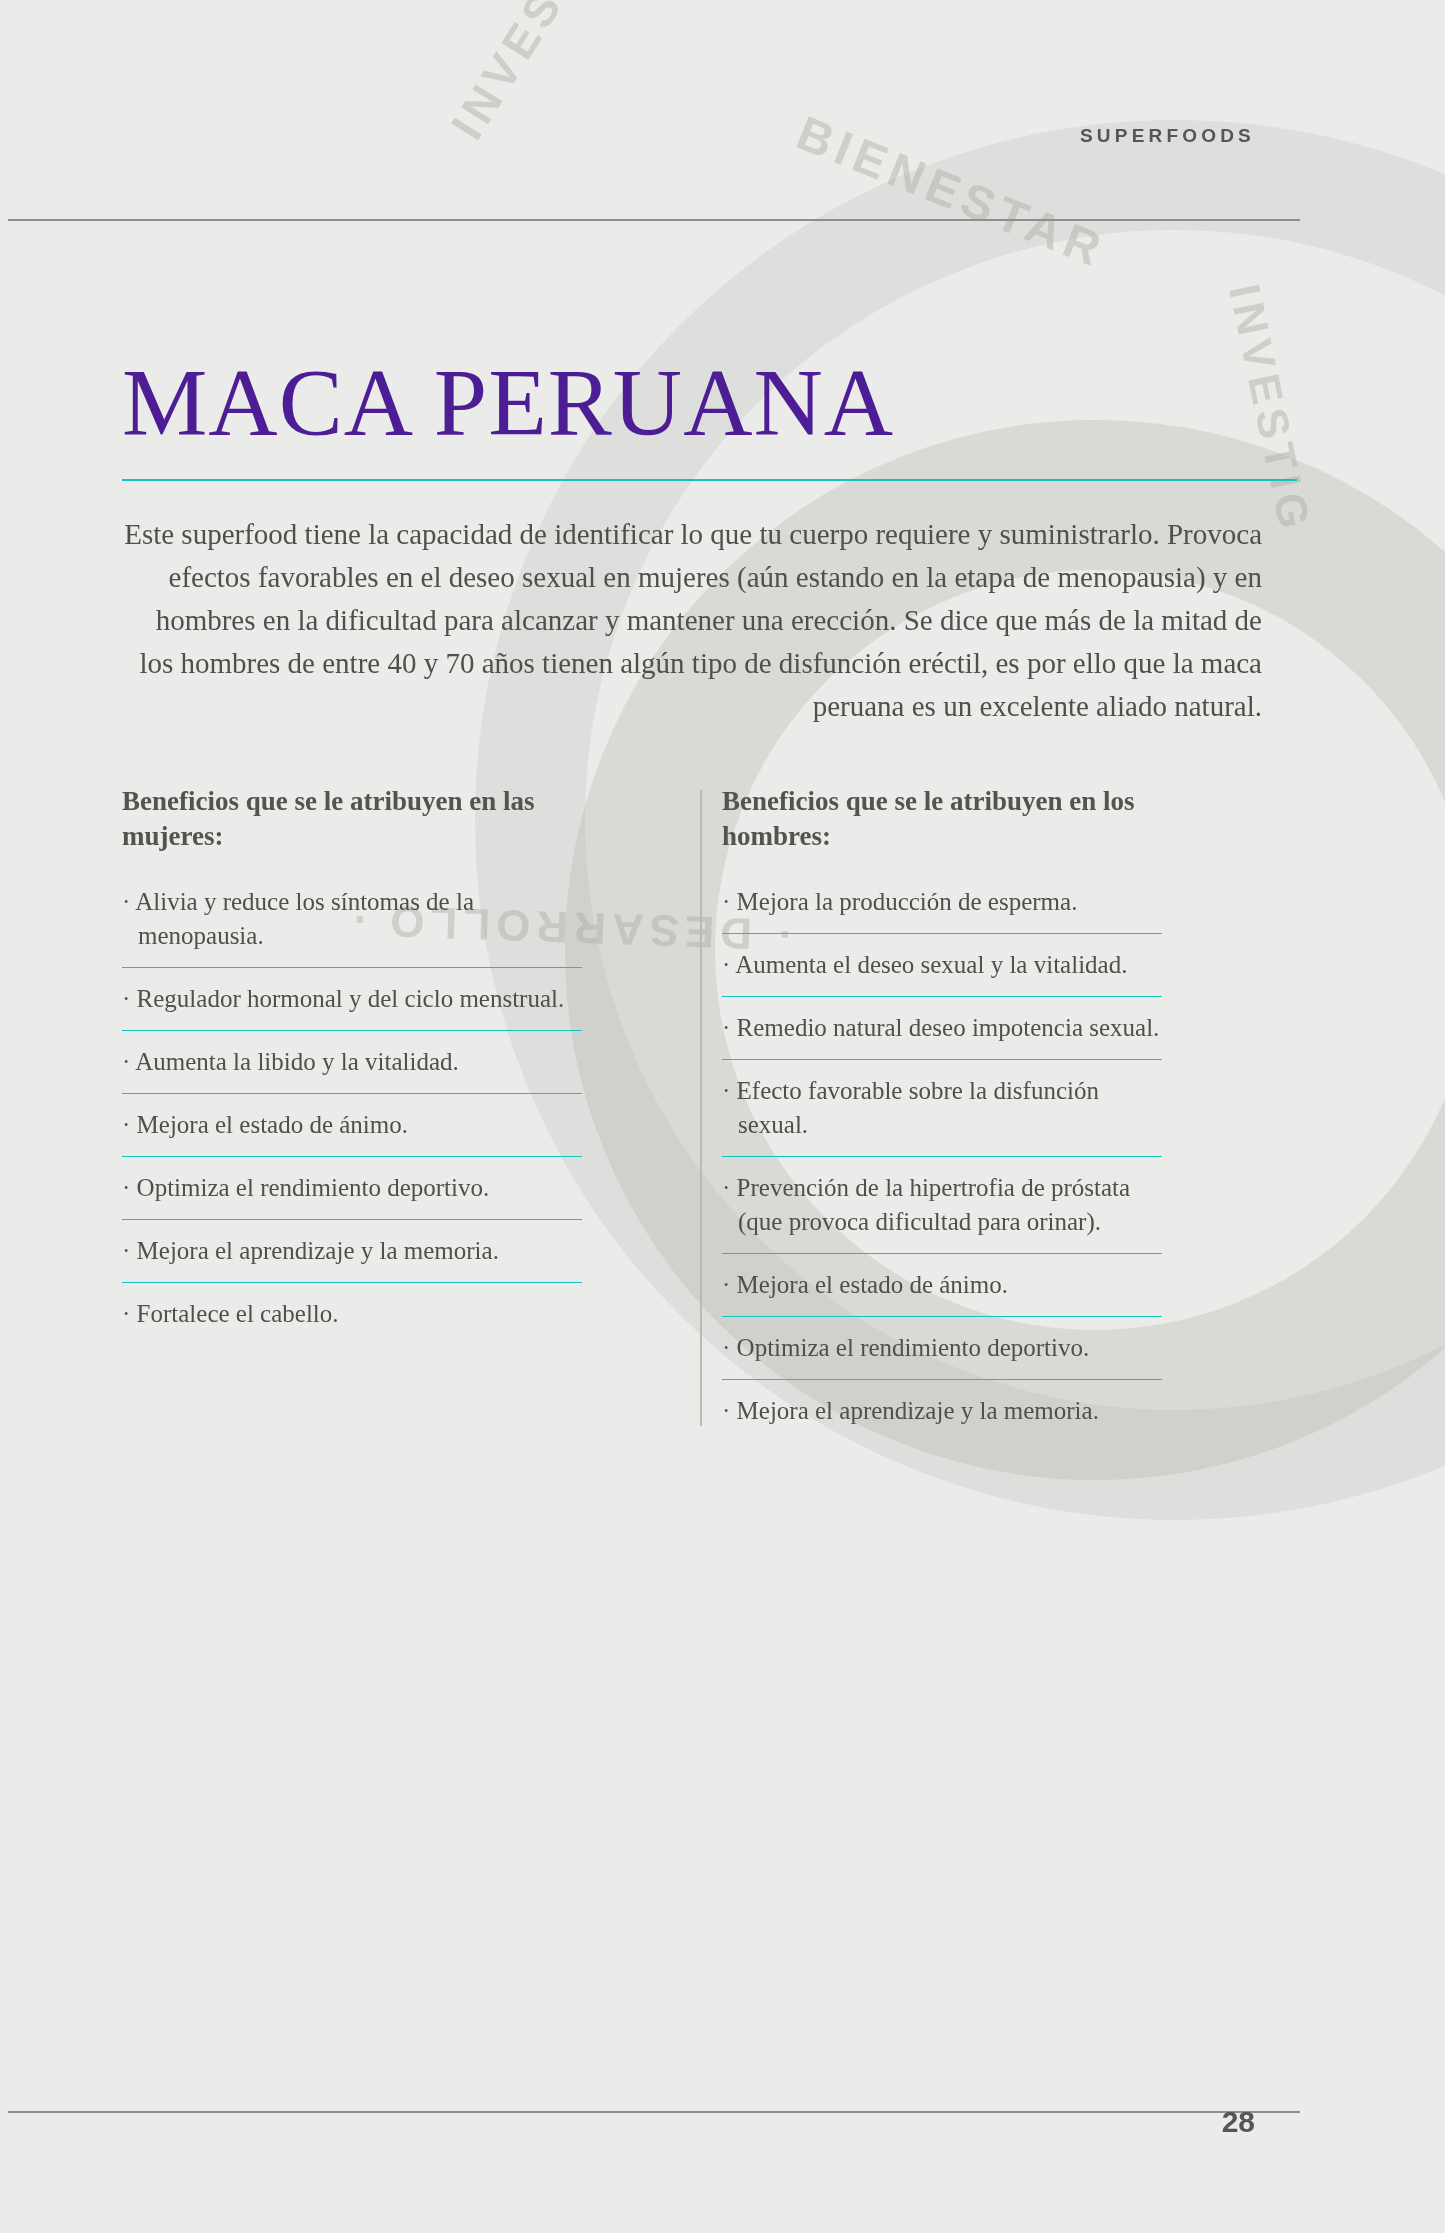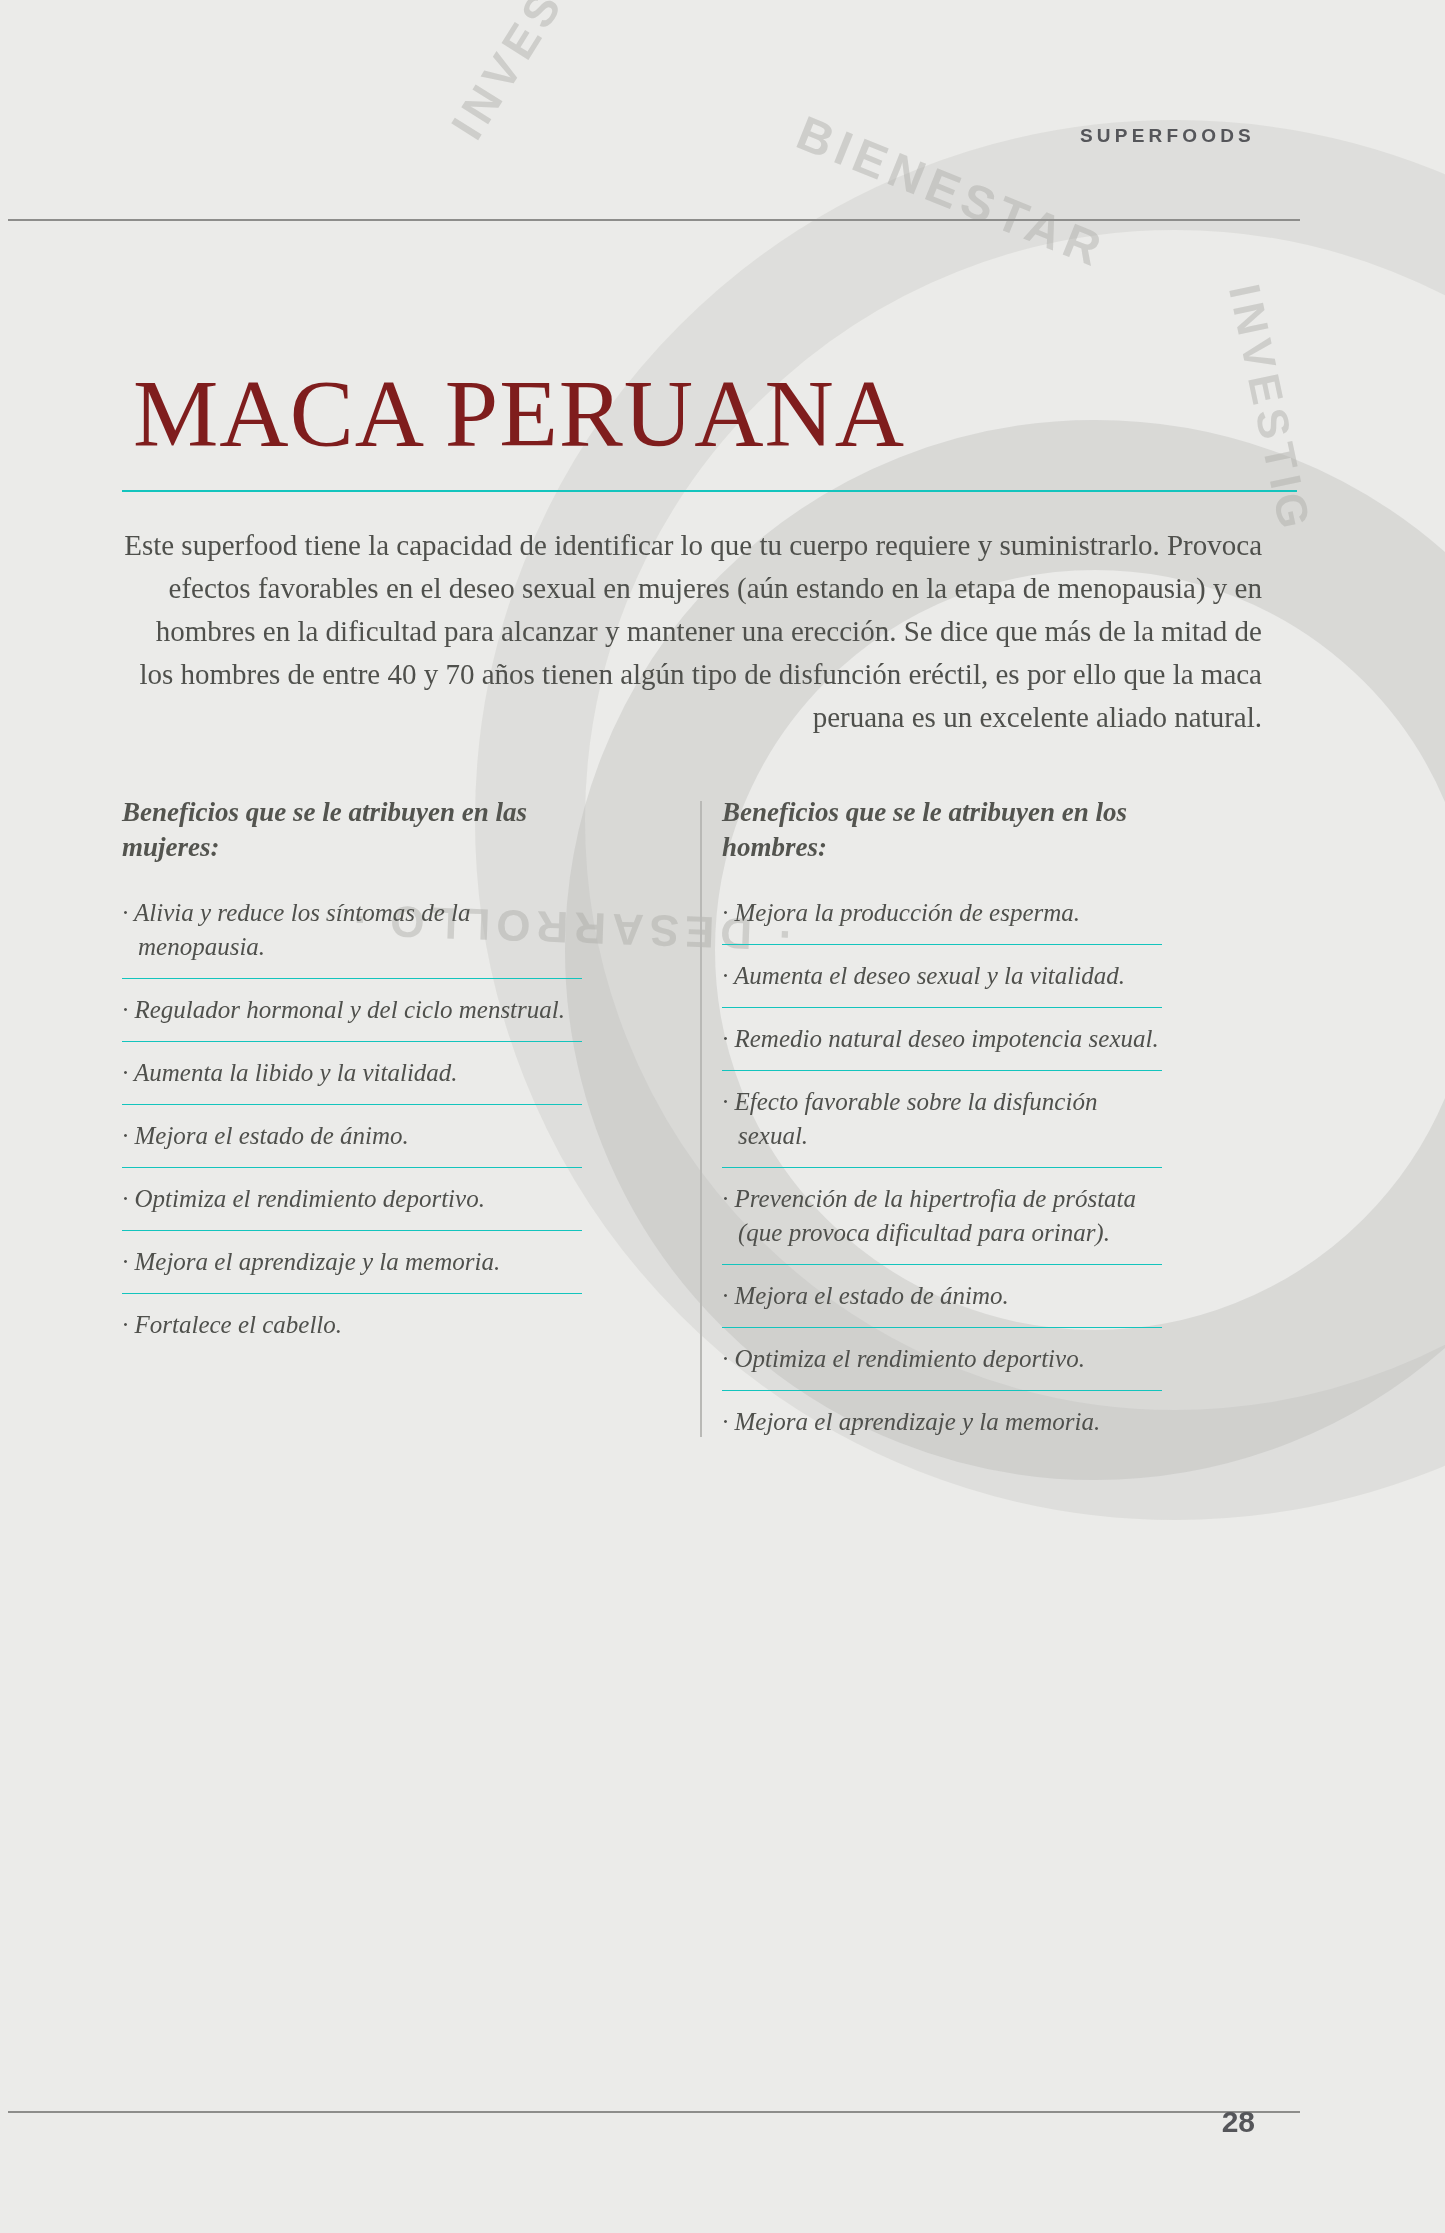--- a/index.html
+++ b/index.html
@@ -121,22 +121,22 @@
     left: 122px;
     top: 355px;
     width: 1180px;
   }
   .doc-title {
     font-family: "Liberation Serif", serif;
     font-size: 96px;
     line-height: 1.0;
     font-weight: 400;
     letter-spacing: 1px;
-    color: #7f1d1d;
-    margin: 11px;
+    color: #4c1d95;
+    margin: 0;
   }
   .title-rule {
     margin-top: 28px;
     height: 2px;
     background: #13c4bd;
     width: 1175px;
   }
 
   .subtitle {
     margin: 34px 0 0 0;
@@ -153,21 +153,20 @@
     color: #4f504c;
     width: 1140px;
     text-align: right;
   }
 
   
   .columns {
     display: flex;
     margin-top: 56px;
     position: relative;
-    font-style: italic;
   }
   .col {
     width: 520px;
     box-sizing: border-box;
   }
   .col.left { padding-right: 60px; }
   .col.right { padding-left: 80px; }
   .col-divider {
     position: absolute;
     left: 578px;

